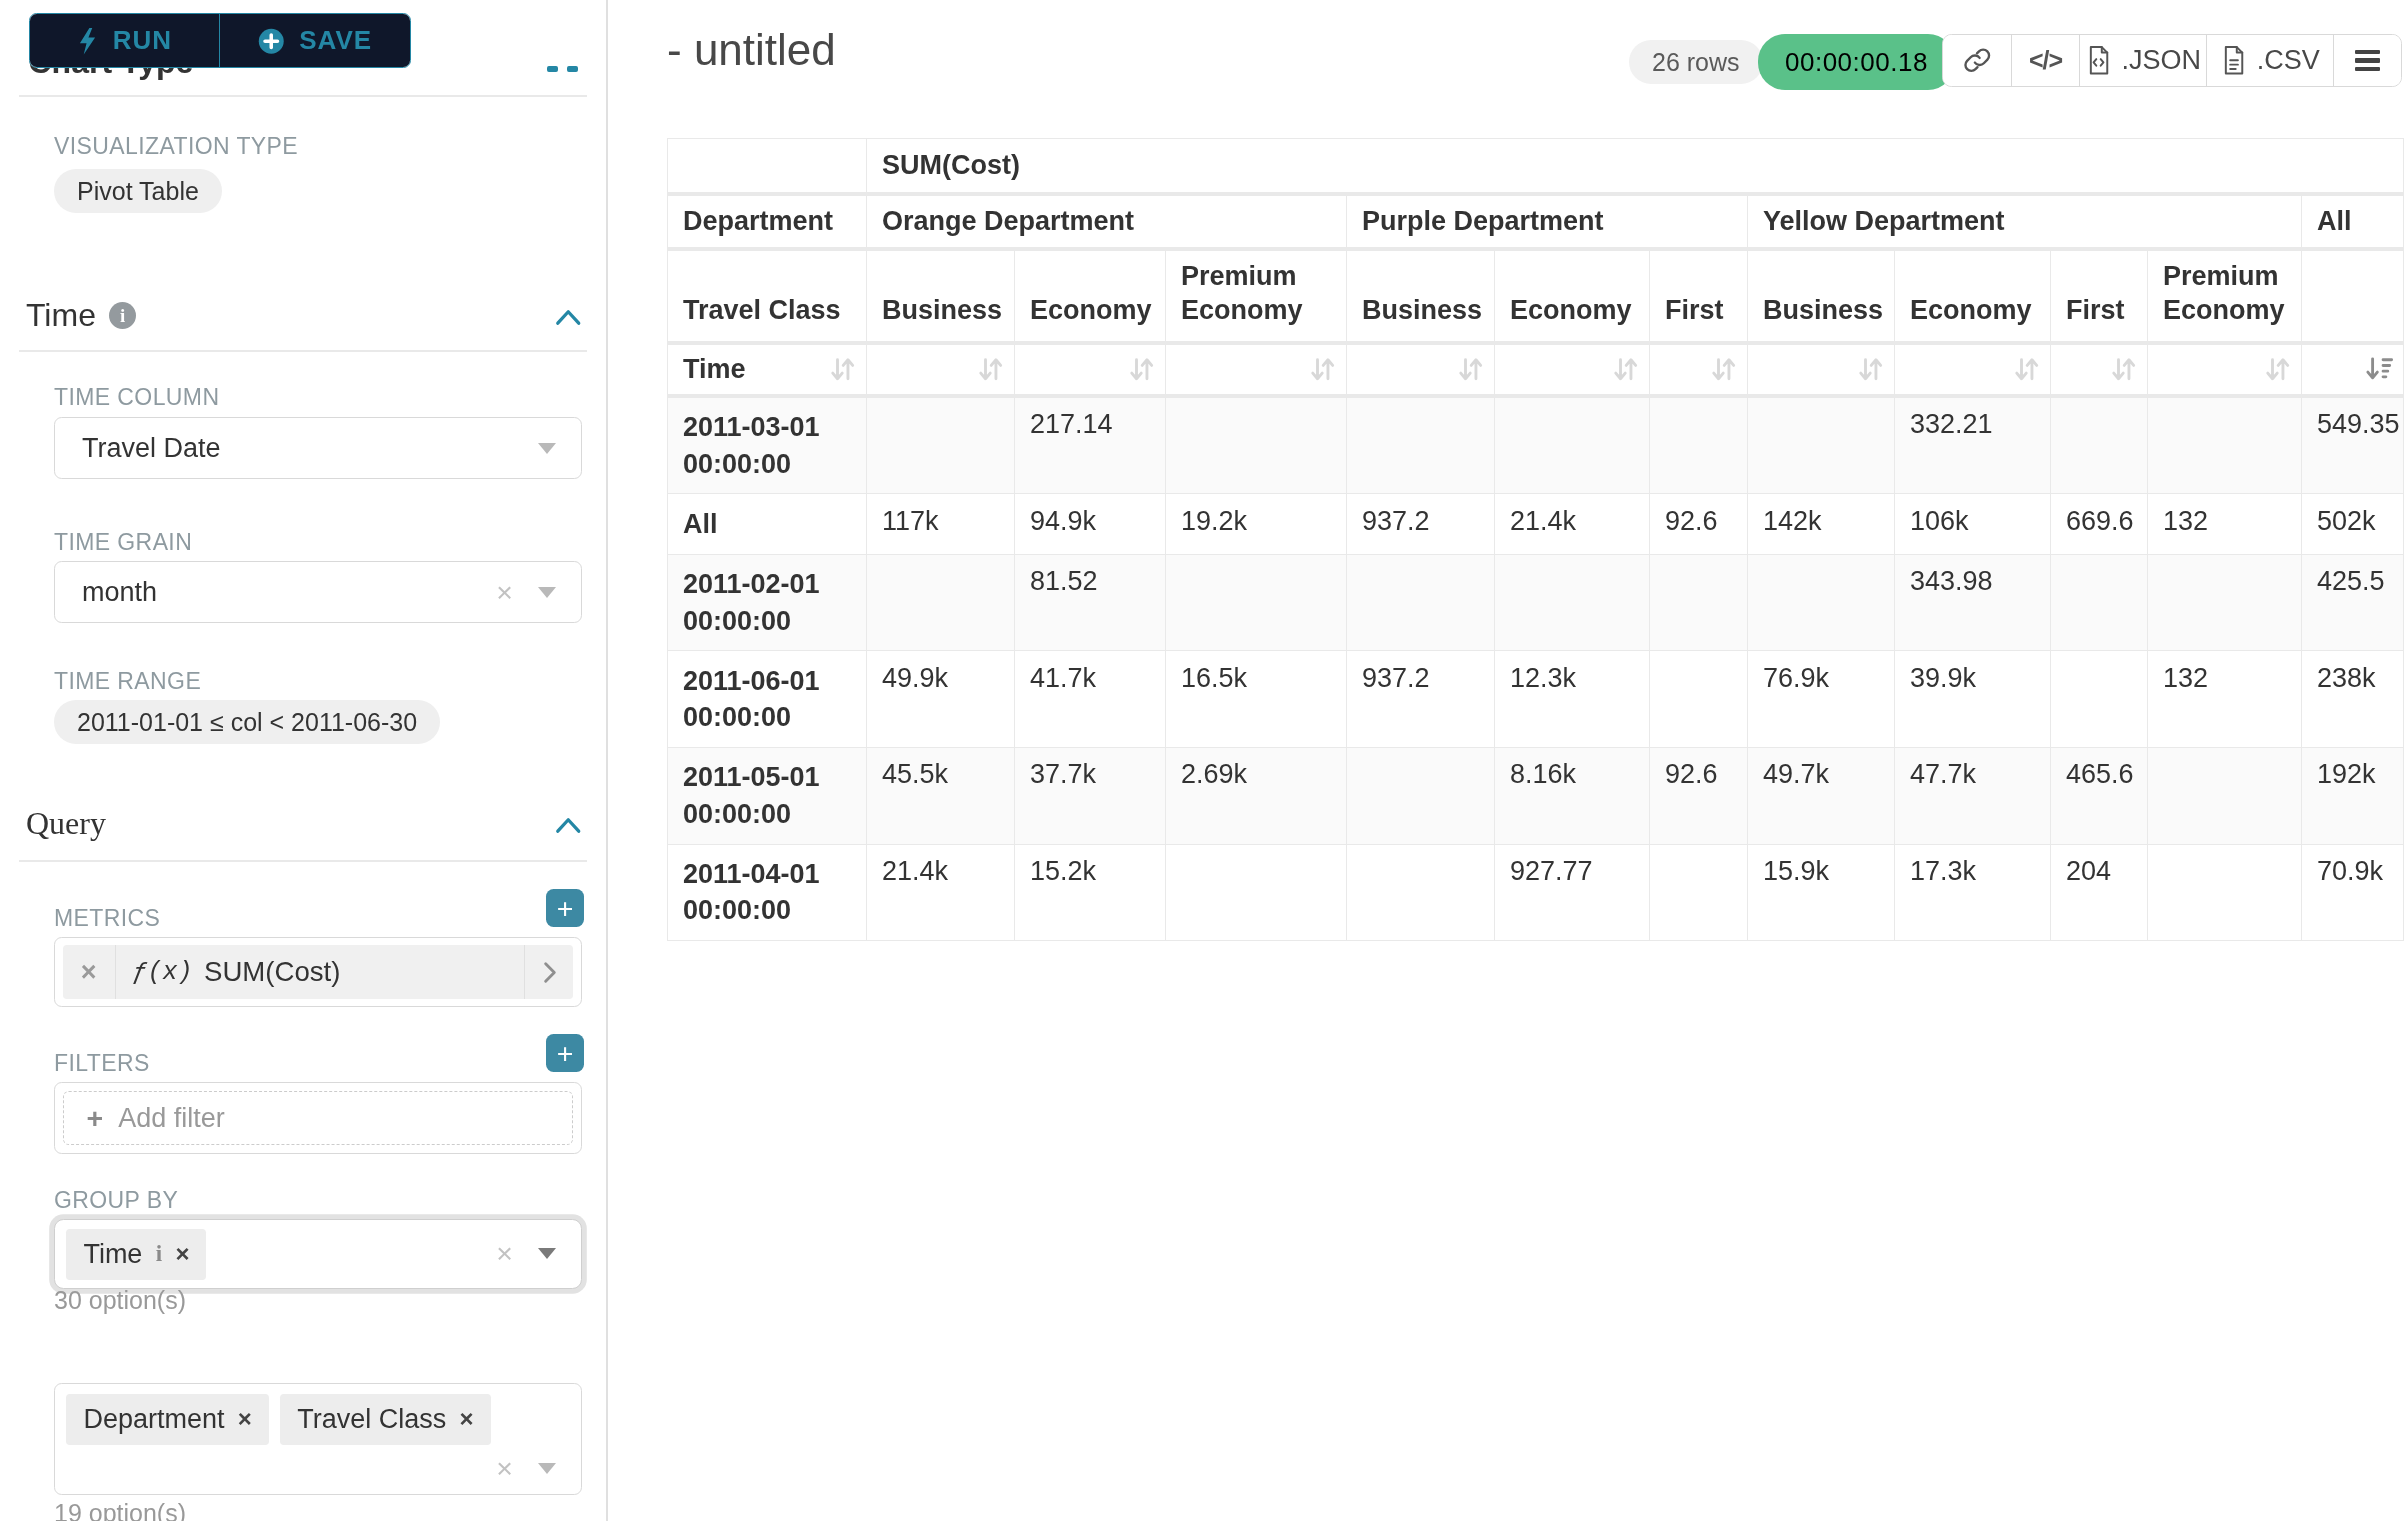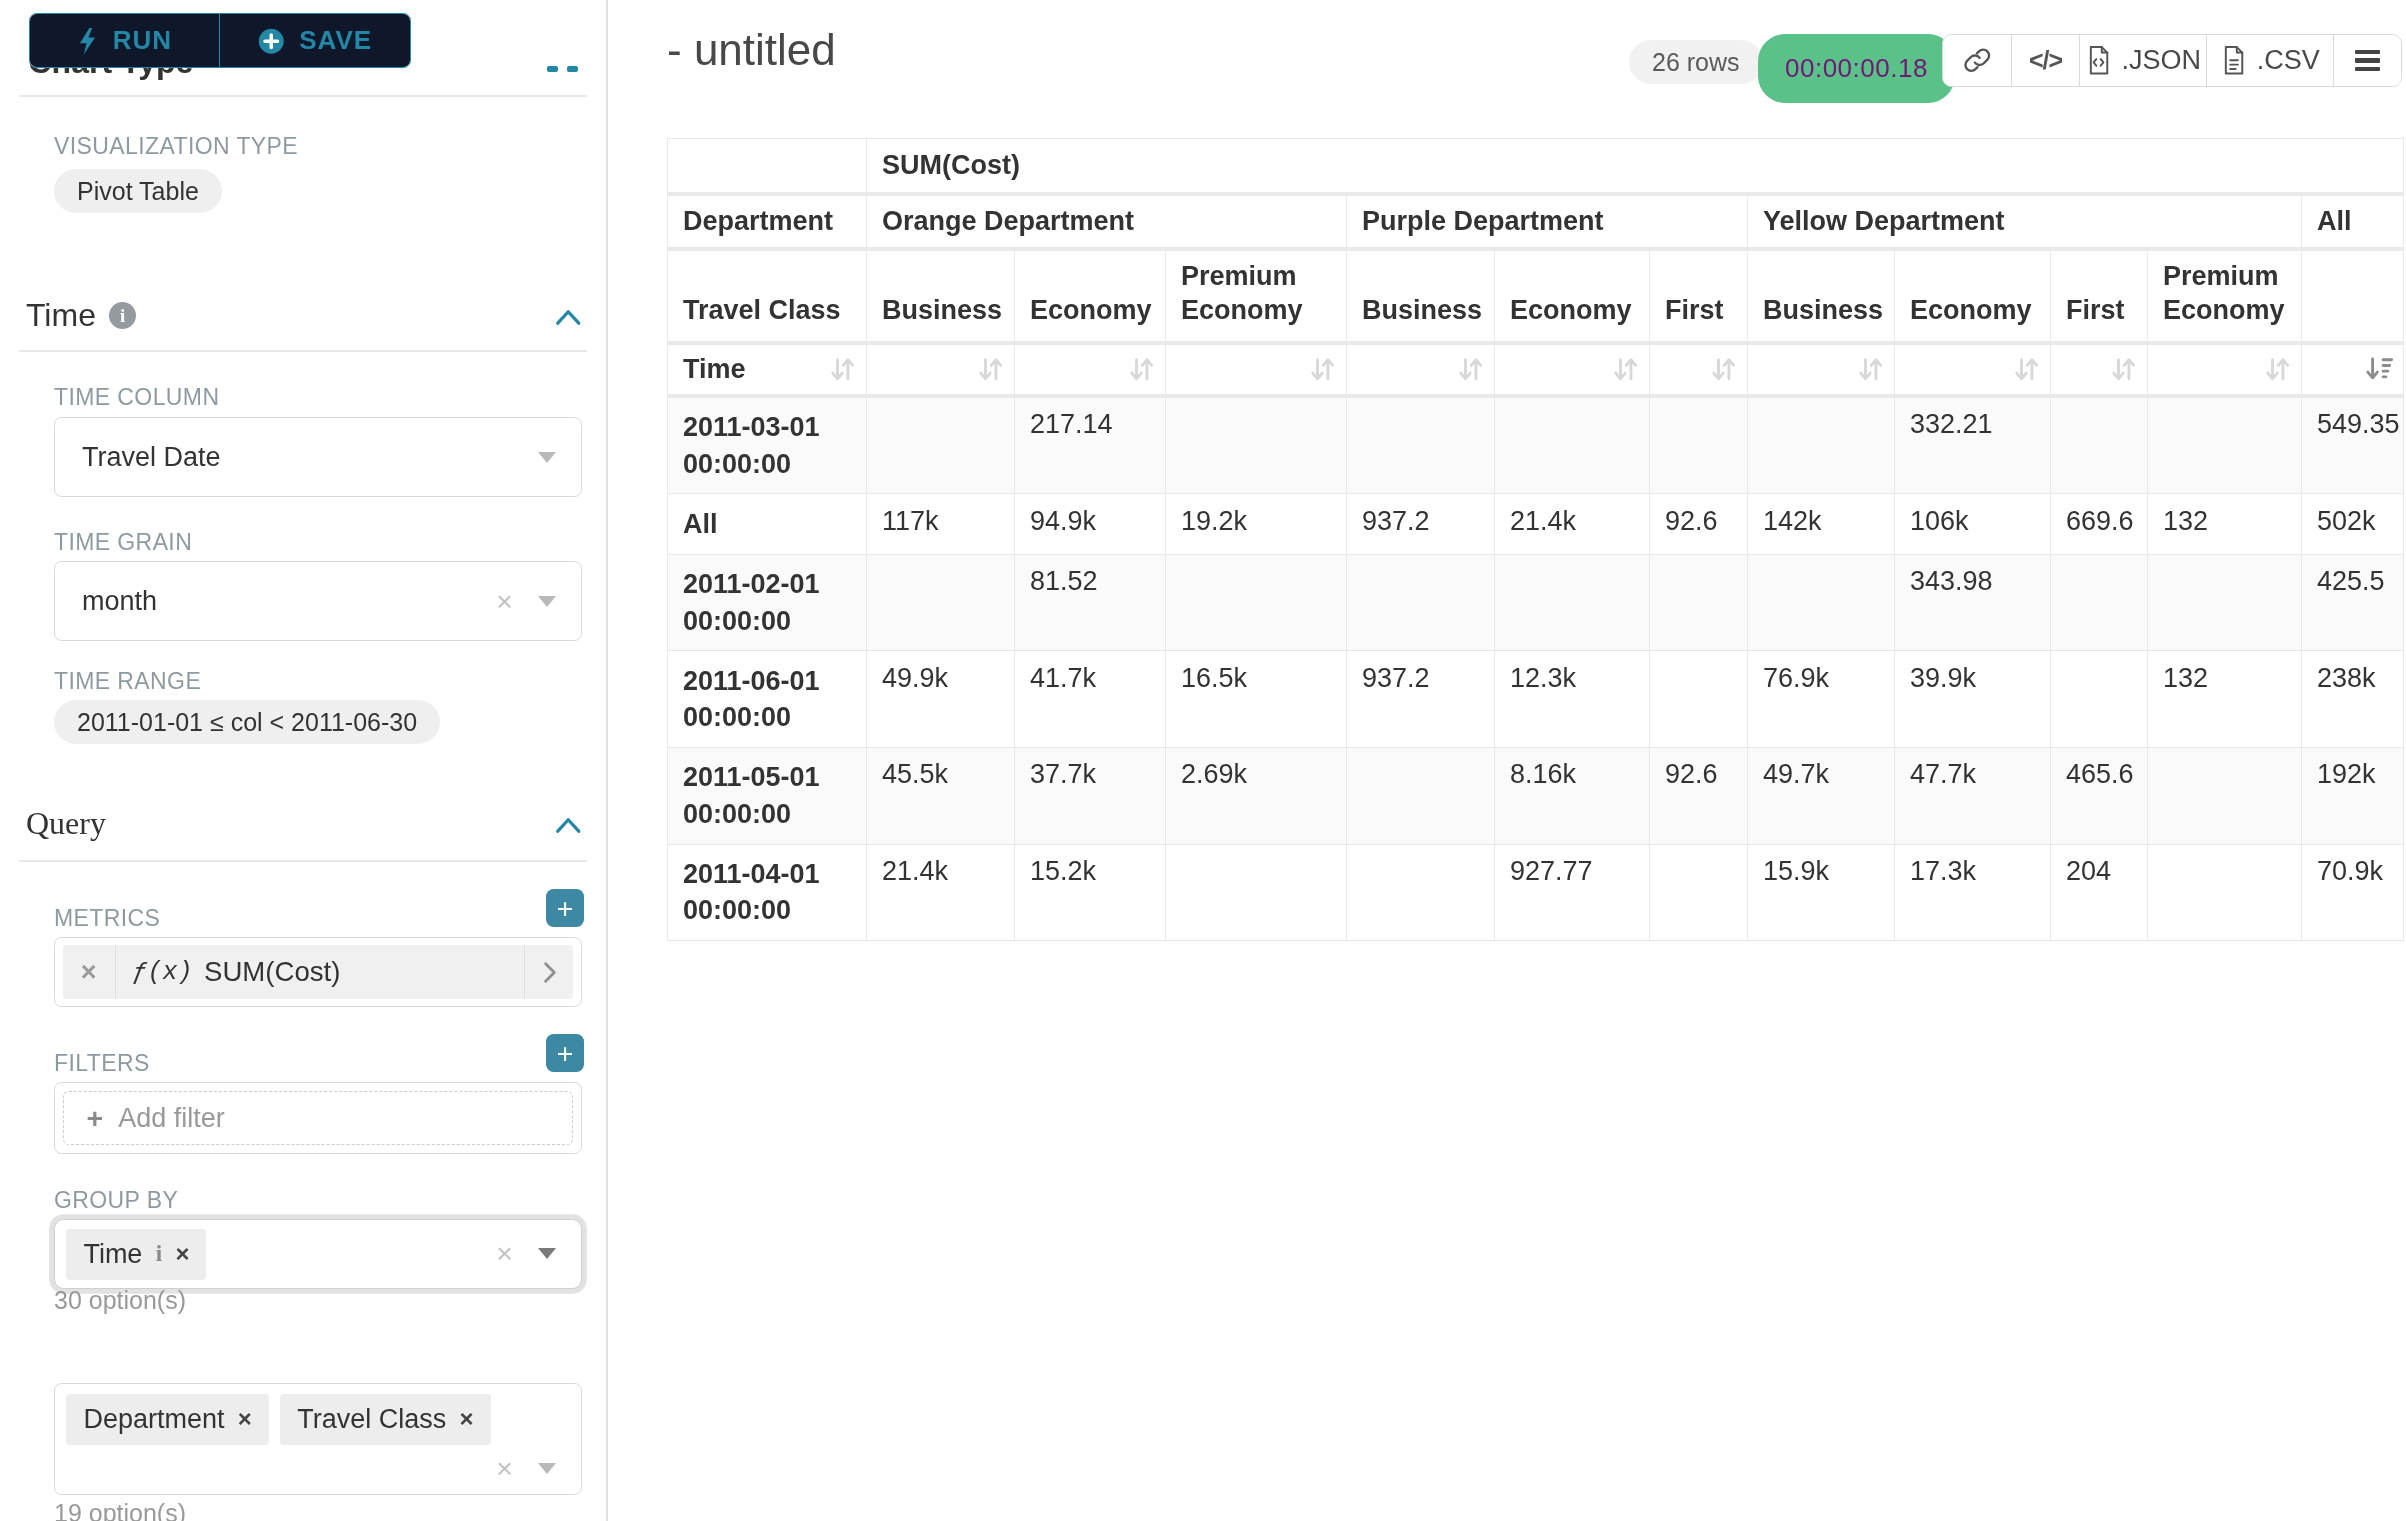--- a/index.html
+++ b/index.html
@@ -31,21 +31,21 @@
   .sb-label{left:54px;font-size:23px;color:var(--label);letter-spacing:0.4px;}
   .section-title{left:26px;font-size:32px;font-weight:500;color:#333;display:flex;align-items:center;gap:13.3px;}
   .info-circle{width:27px;height:27px;border-radius:50%;background:#949a9e;color:#fff;
     display:inline-flex;align-items:center;justify-content:center;
     font-family:"Liberation Serif",serif;font-weight:700;font-size:19px;}
   .chev{left:554px;width:28.5px;height:21px;}
 
   .pill{height:44px;display:inline-flex;align-items:center;padding:0 23px;background:#efefef;
     border-radius:22px;font-size:25px;color:#333;white-space:nowrap;}
 
-  .select{left:54px;width:528px;height:80px;border:1.9px solid var(--ctl-border);border-radius:7.6px;
+  .select{left:54px;width:528px;height:62px;border:1.9px solid var(--ctl-border);border-radius:7.6px;
     background:#fff;display:flex;align-items:center;}
   .select .val{margin-left:27px;font-size:27px;color:#333;}
   .caret{width:0;height:0;border-left:9.5px solid transparent;border-right:9.5px solid transparent;
     border-top:11.4px solid #b9b9b9;}
   .caret.dark{border-top-color:#7a7a7a;}
   .clear-x{font-size:28.5px;color:#c2c2c2;line-height:1;}
 
   .add-btn{left:546px;width:38px;height:38px;border-radius:7.6px;background:var(--addbtn);border:none;
     color:#fff;font-size:28.5px;line-height:36px;text-align:center;cursor:pointer;font-family:inherit;}
 
@@ -72,22 +72,22 @@
   .chip .chip-x{font-size:24px;font-weight:700;color:#444;cursor:pointer;}
   .chip .chip-i{color:#8a8a8a;font-weight:700;font-size:23px;font-family:"Liberation Serif",serif;cursor:pointer;}
   .ms-right{position:absolute;display:flex;align-items:center;gap:25px;}
   .hint{left:54px;font-size:25px;color:var(--hint);}
 
   
   #main{position:absolute;left:608px;top:0;right:0;bottom:0;}
   #chart-title{left:59px;top:25px;font-size:44px;color:#484848;}
   .badge-gray{height:44px;display:inline-flex;align-items:center;padding:0 23px;background:#f1f1f1;
     border-radius:22px;font-size:25px;color:#5a5a5a;}
-  .badge-green{height:69px;display:inline-flex;align-items:center;padding:0 27px;background:var(--success);
-    border-radius:27px;font-size:26px;color:#701a75;letter-spacing:0.5px;}
+  .badge-green{height:56px;display:inline-flex;align-items:center;padding:0 27px;background:var(--success);
+    border-radius:27px;font-size:26px;color:#000000;letter-spacing:0.5px;}
   .toolbar{left:1334px;top:34px;height:53px;display:flex;border:1.9px solid var(--ctl-border);border-radius:9.5px;
     background:#fff;overflow:hidden;}
   .toolbar .tbtn{display:flex;align-items:center;justify-content:center;gap:9.5px;background:#fff;border:none;
     cursor:pointer;font-family:inherit;font-size:27px;color:#484848;padding:0;}
   .toolbar .tbtn + .tbtn{border-left:1.9px solid var(--ctl-border);}
   .tbtn.icon-only{width:68px;}
   .tbtn.w-text{width:127px;}
   .code-glyph{font-size:25px;color:#555;font-weight:600;letter-spacing:-1px;}
   .hamburger{width:25px;display:flex;flex-direction:column;gap:3.8px;}
   .hamburger span{display:block;height:4.8px;background:#444;border-radius:1px;}

